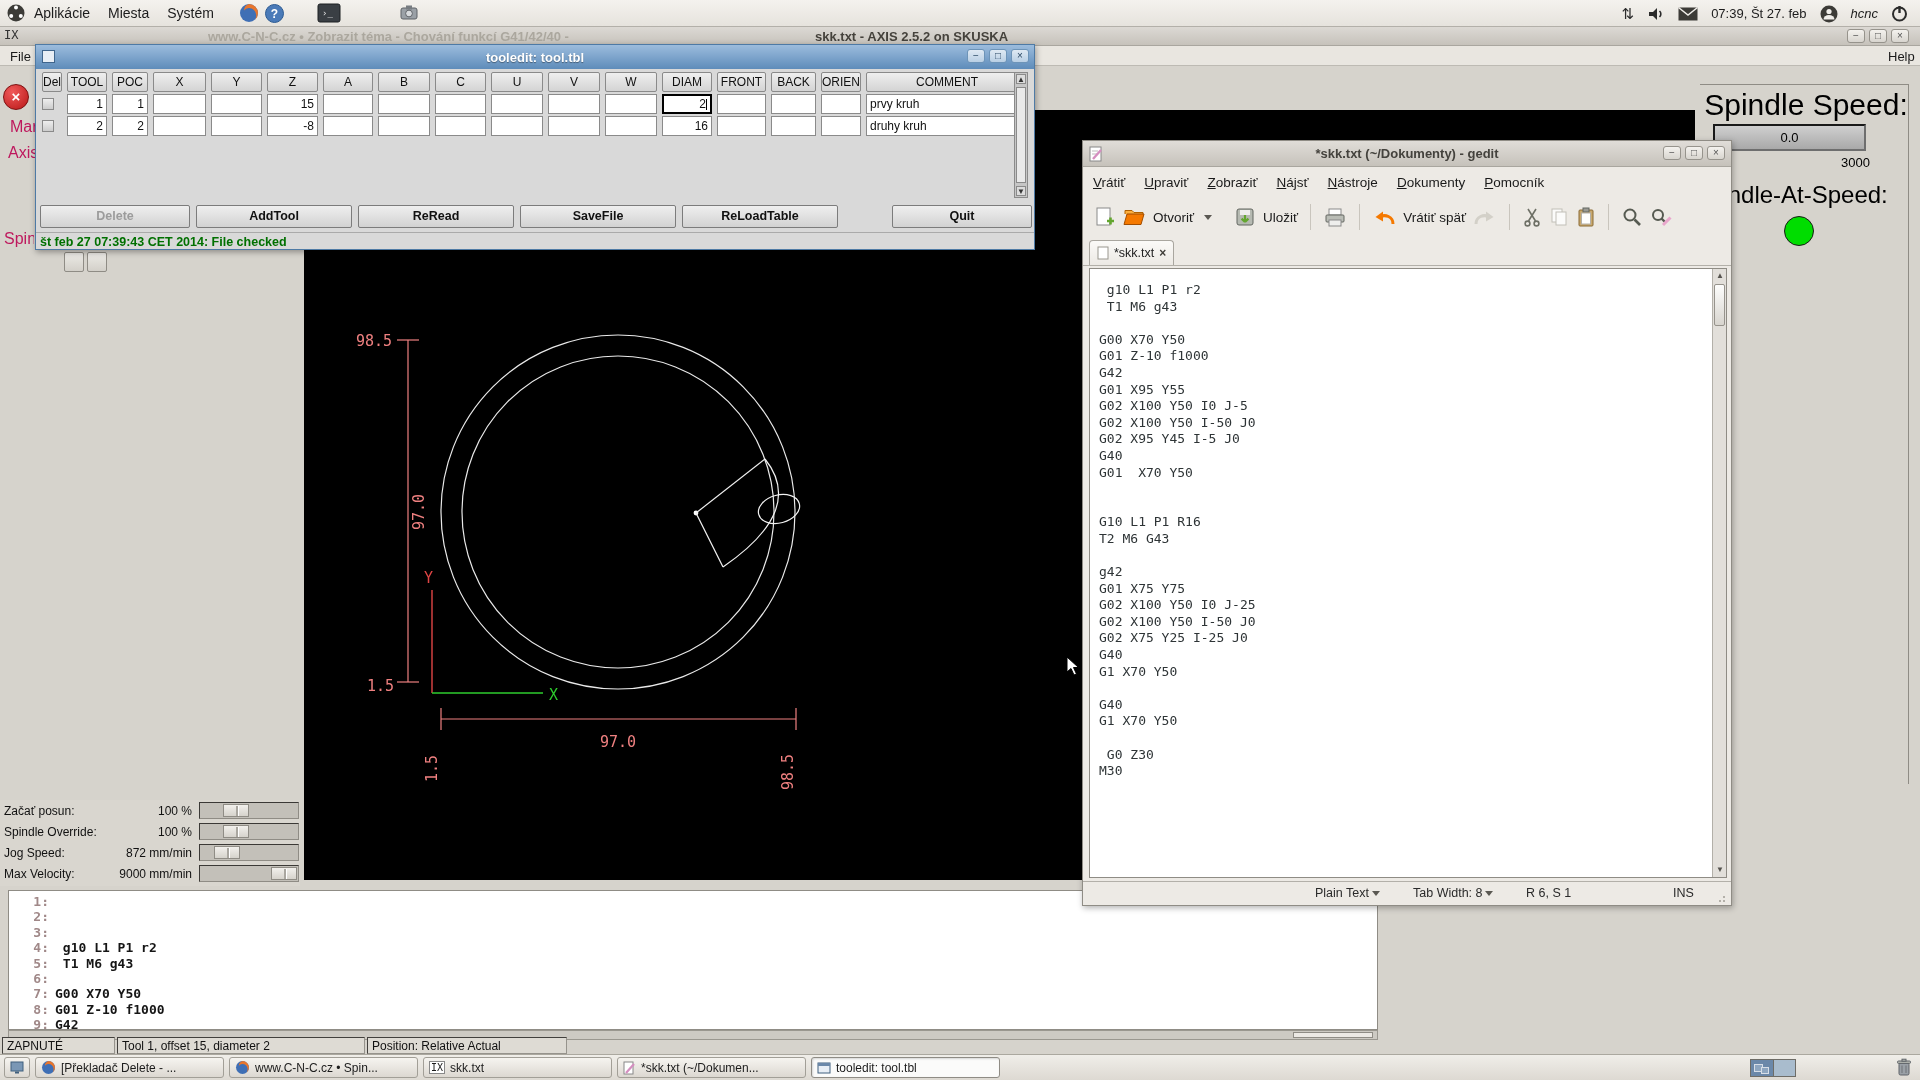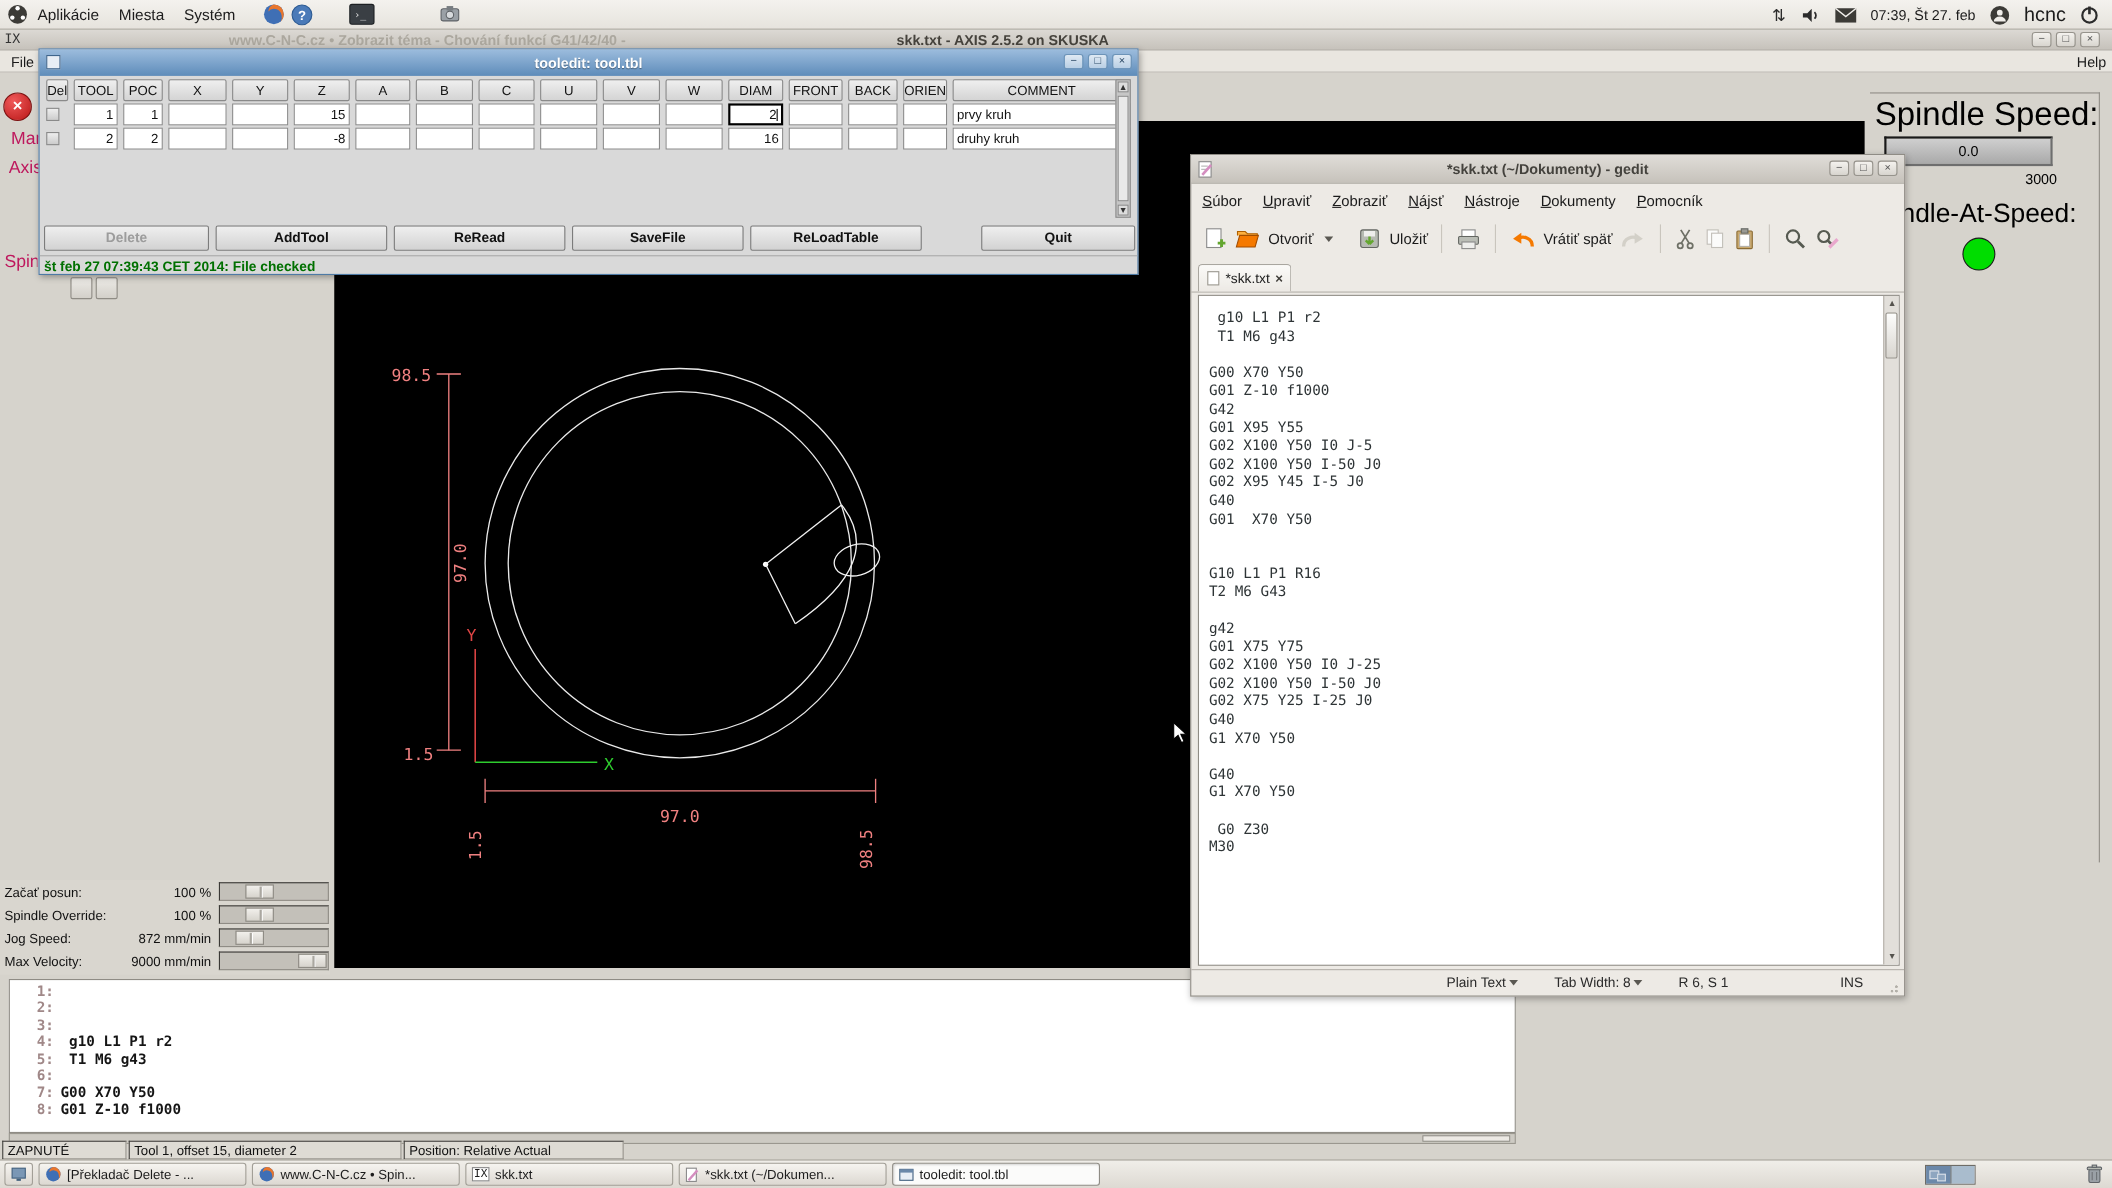--- a/index.html
+++ b/index.html
@@ -5,21 +5,21 @@
   * { margin:0; padding:0; box-sizing:border-box; }
   html,body { width:1920px; height:1080px; background:#c8c5be; font-family:"Liberation Sans",sans-serif; }
   #screen { position:relative; width:1920px; height:1080px; overflow:hidden; background:#d6d3cc; }
 
   
   #panel { position:absolute; left:0; top:0; width:1920px; height:27px; background:linear-gradient(#f4f2ee,#e6e3dd); border-bottom:1px solid #b3b0a9; z-index:40; display:flex; align-items:center; }
   .pmenu { font-size:14px; color:#1c1c1c; margin-right:18px; cursor:default; }
   .picon { display:inline-flex; align-items:center; justify-content:center; }
   #pright { position:absolute; right:12px; top:0; height:27px; display:flex; align-items:center; gap:13px; }
   #clock { font-size:13px; color:#1c1c1c; }
-  #username { font-size:18px; color:#1c1c1c; }
+  #username { font-size:13px; color:#1c1c1c;font-style:italic; }
 
   
   #title-strip { position:absolute; left:0; top:27px; width:1920px; height:19px; background:linear-gradient(#dcd9d4,#c6c2bb); border-bottom:1px solid #a9a69f; z-index:1; }
   #strip-icon { position:absolute; left:4px; top:1px; font-family:"DejaVu Sans Mono",monospace; font-size:12px; color:#333; }
   #faded-title { position:absolute; left:208px; top:2px; width:640px; font-size:13px; font-weight:bold; color:#aba79e; white-space:nowrap; overflow:hidden; }
   #active-title { position:absolute; left:815px; top:2px; font-size:13px; font-weight:bold; color:#45423c; white-space:nowrap; }
   .winbtns { display:flex; gap:4px; }
   #strip-btns { position:absolute; left:1847px; top:2px; }
   .wbtn { width:18px; height:14px; border:1px solid #96938c; border-radius:3px; background:linear-gradient(#f4f2ee,#d8d5cf); font-size:10px; line-height:12px; text-align:center; color:#555; }
 
@@ -253,20 +253,21 @@
 
   <div id="listing">
     <div class="lline"><span class="lnum">1:</span><span class="ltext"></span></div>
       <div class="lline"><span class="lnum">2:</span><span class="ltext"></span></div>
       <div class="lline"><span class="lnum">3:</span><span class="ltext"></span></div>
       <div class="lline"><span class="lnum">4:</span><span class="ltext"> g10 L1 P1 r2</span></div>
       <div class="lline"><span class="lnum">5:</span><span class="ltext"> T1 M6 g43</span></div>
       <div class="lline"><span class="lnum">6:</span><span class="ltext"></span></div>
       <div class="lline"><span class="lnum">7:</span><span class="ltext">G00 X70 Y50</span></div>
       <div class="lline"><span class="lnum">8:</span><span class="ltext">G01 Z-10 f1000</span></div>
+      <div class="lline"><span class="lnum">9:</span><span class="ltext">G42</span></div>
   </div>
   <div id="listing-hscroll">
       <span id="listing-hthumb"></span>
     </div>
 
   <div class="statbox" style="left:2px; width:113px;">ZAPNUTÉ</div>
   <div class="statbox" style="left:117px; width:248px;">Tool 1, offset 15, diameter 2</div>
   <div class="statbox" style="left:367px; width:200px;">Position: Relative Actual</div>
 
   <div id="gedit">
@@ -278,21 +279,21 @@
         <line x1="4" y1="13" x2="12" y2="4" stroke="#d58ec0" stroke-width="2.4"></line>
       </svg>
       <span id="gedit-title">*skk.txt (~/Dokumenty) - gedit</span>
       <span id="gedit-btns" class="winbtns">
         <span class="wbtn">−</span>
         <span class="wbtn">□</span>
         <span class="wbtn">×</span>
       </span>
     </div>
     <div id="gedit-menubar">
-      <span class="gmenu">Súbor</span>
+      <span class="gmenu">Vrátiť</span>
         <span class="gmenu">Upraviť</span>
         <span class="gmenu">Zobraziť</span>
         <span class="gmenu">Nájsť</span>
         <span class="gmenu">Nástroje</span>
         <span class="gmenu">Dokumenty</span>
         <span class="gmenu">Pomocník</span>
     </div>
     <div id="gedit-toolbar">
       <svg width="22" height="22">
         <rect x="4" y="2" width="13" height="17" fill="#fff" stroke="#8a8a8a"></rect>

